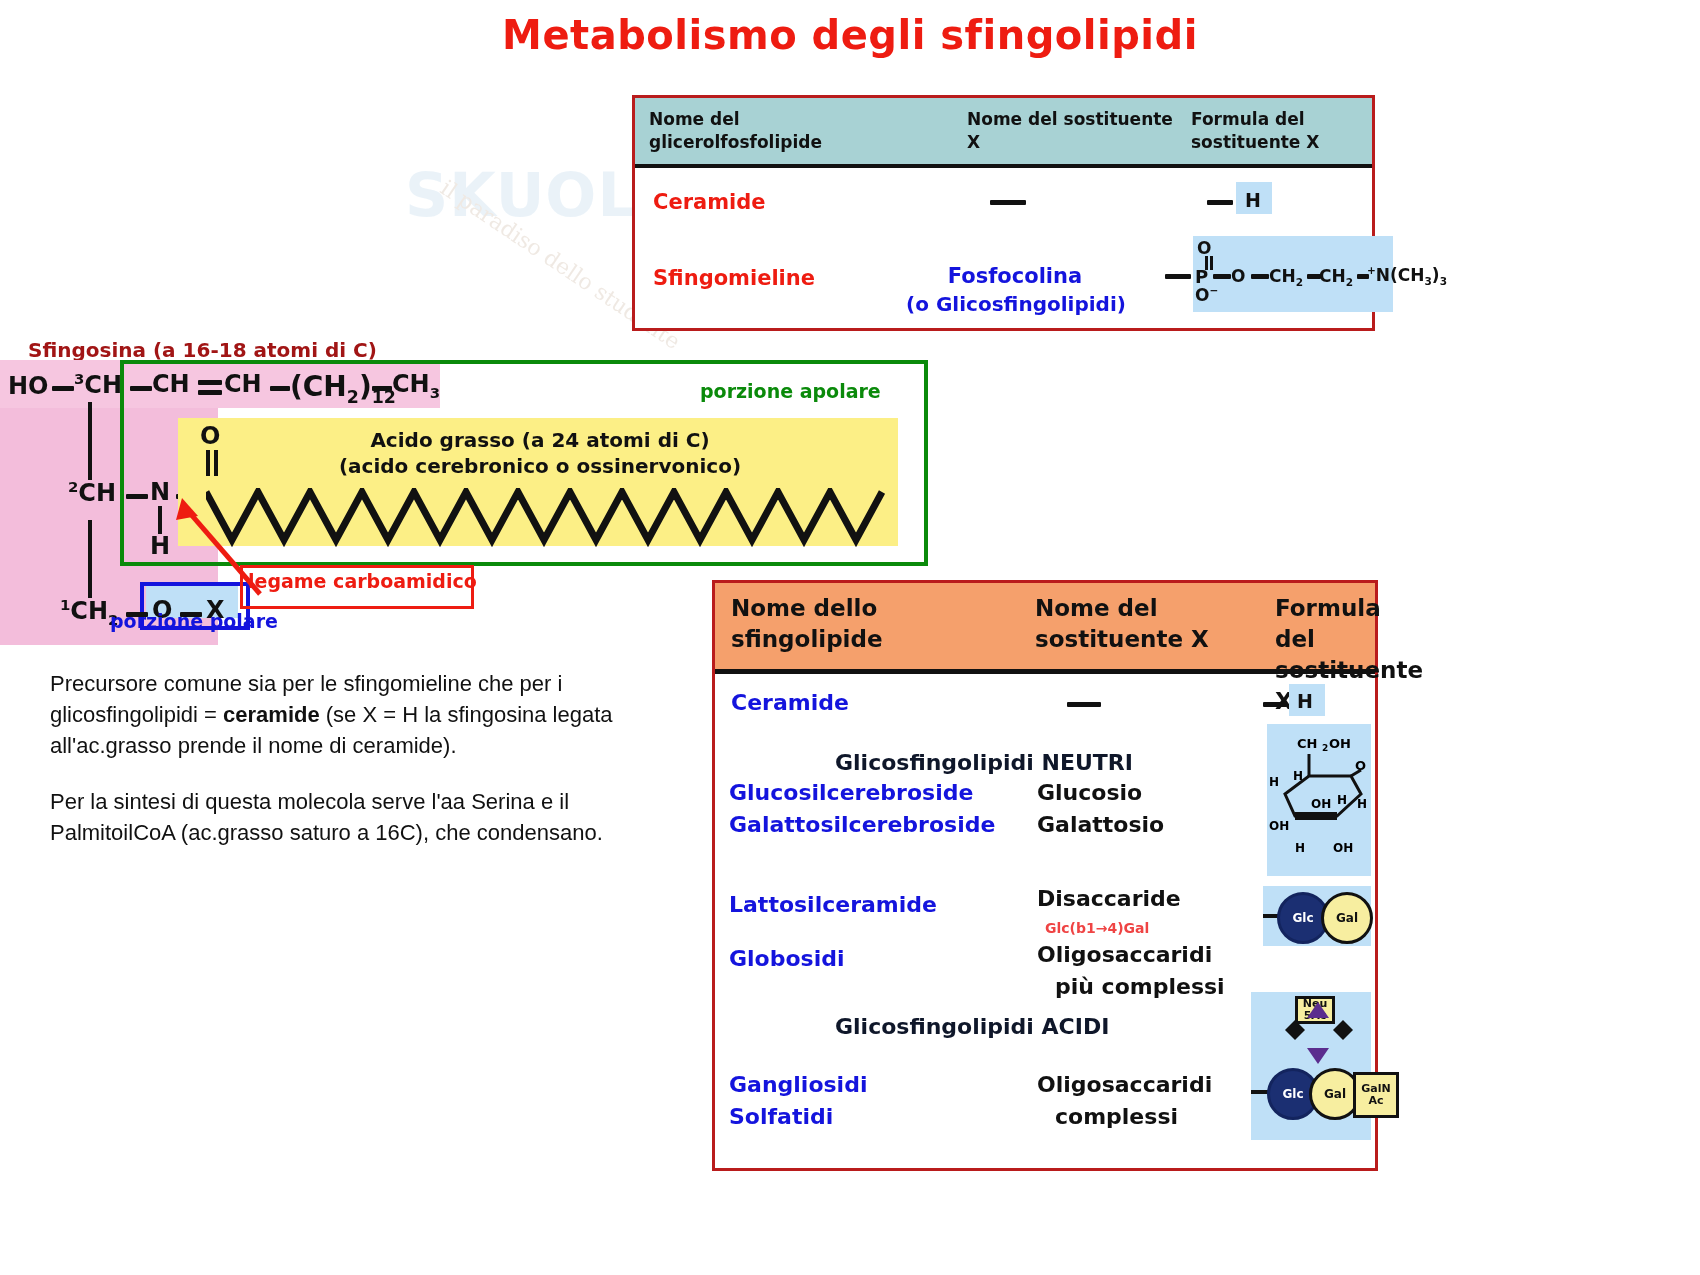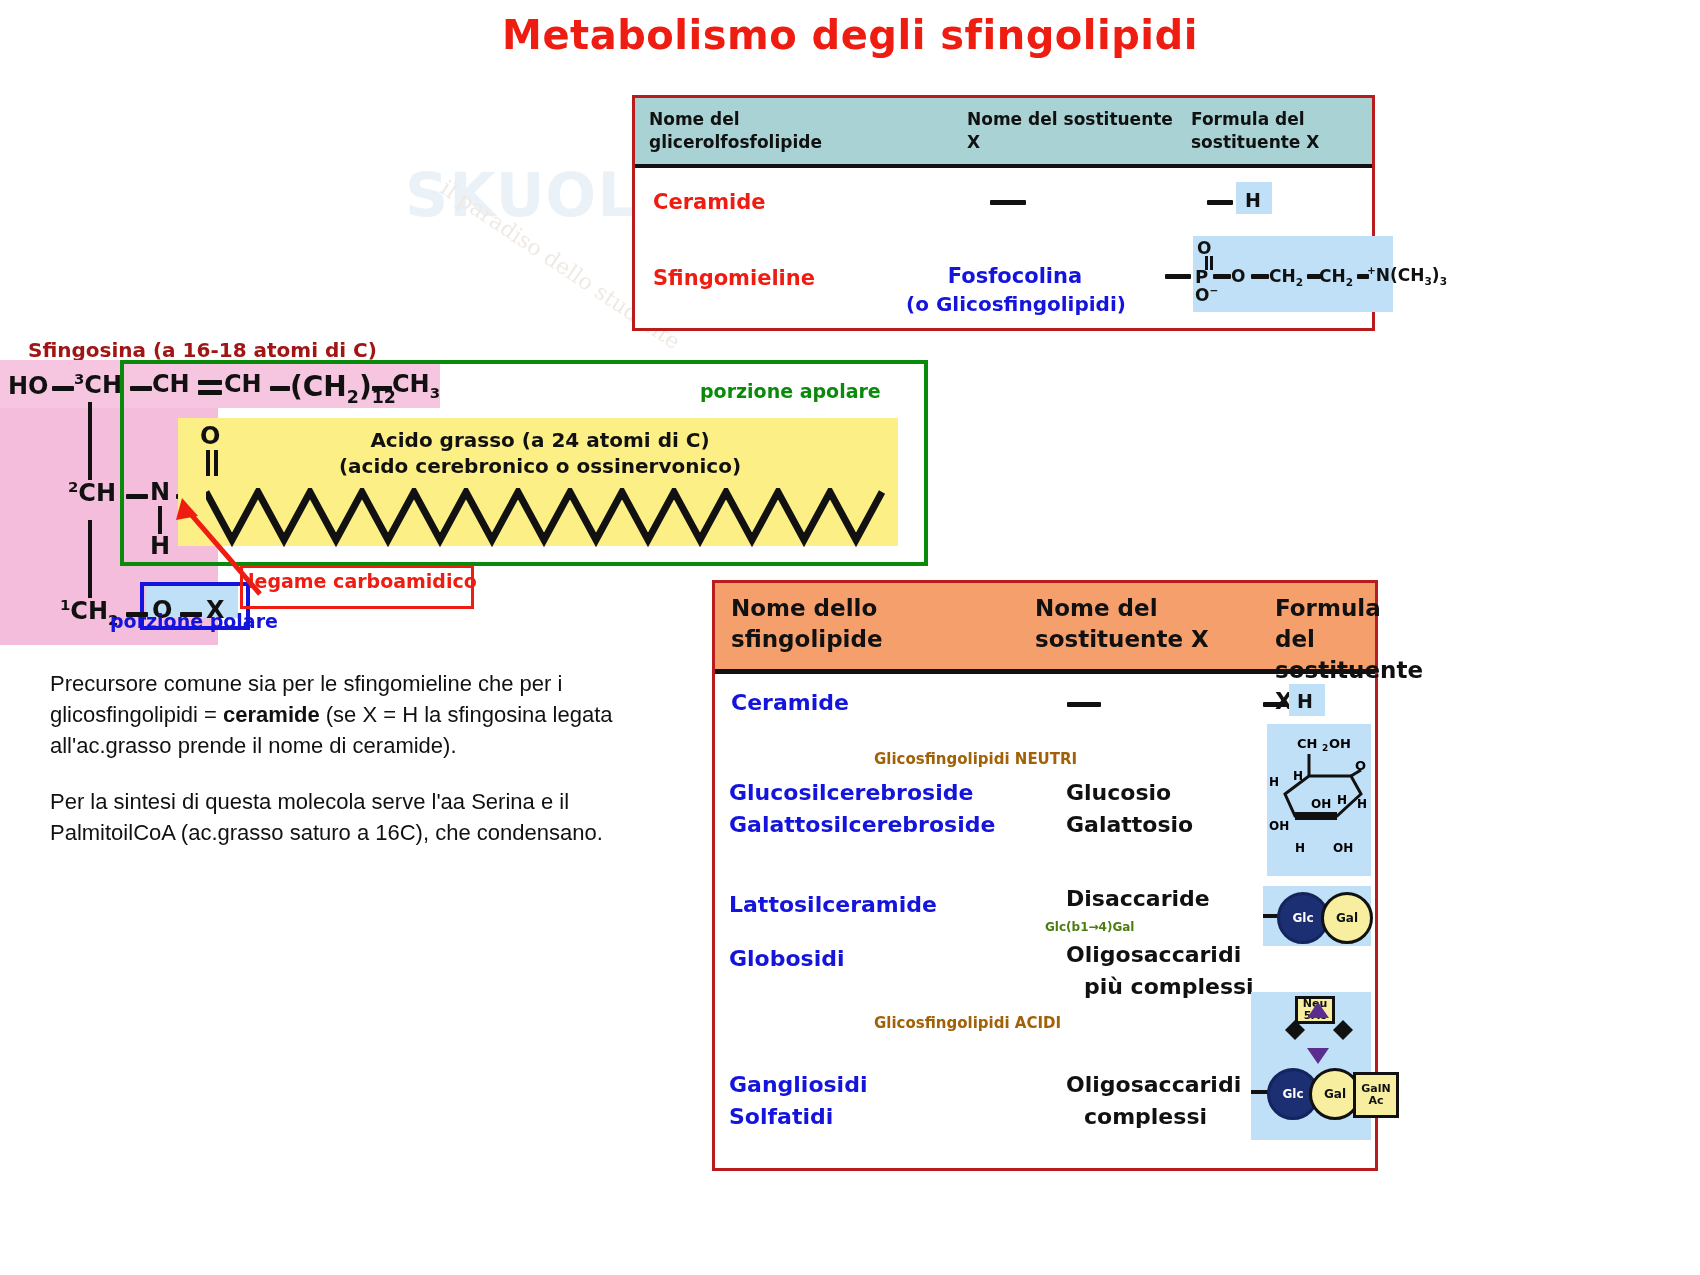--- a/index.html
+++ b/index.html
@@ -101,23 +101,23 @@
   }
   #tbl-bot .thead .h{
     position:absolute;top:10px;font-size:23px;font-weight:bold;
     color:#111;line-height:1.35;
   }
   #tbl-bot .thead .h1{left:16px;}
   #tbl-bot .thead .h2{left:320px;}
   #tbl-bot .thead .h3{left:560px;}
   #tbl-bot .body{position:relative;height:494px;}
   .b-name{position:absolute;font-size:22px;font-weight:bold;color:#1414dd;white-space:nowrap;}
-  .b-sub {position:absolute;font-size:22px;font-weight:bold;color:#111;white-space:nowrap;margin-left:29px;}
-  .b-sect{position:absolute;font-size:15px;font-weight:bold;color:#a16207;white-space:nowrap;margin-left:39px;}
-  .b-small{position:absolute;font-size:12px;font-weight:bold;color:#4d7c0f;white-space:nowrap;text-align:center;}
+  .b-sub {position:absolute;font-size:22px;font-weight:bold;color:#111;white-space:nowrap;}
+  .b-sect{position:absolute;font-size:22px;font-weight:bold;color:#0f172a;white-space:nowrap;}
+  .b-small{position:absolute;font-size:14px;font-weight:bold;color:#ef4444;white-space:nowrap;text-align:center;}
 
   
   .blob{position:absolute;border-radius:50%;border:3px solid #13245e;
         display:flex;align-items:center;justify-content:center;
         font-size:12px;font-weight:bold;}
   .blob.glc{background:#1b2f72;color:#fff;}
   .blob.gal{background:#f7eea0;color:#111;border-color:#111;}
   .sq{position:absolute;background:#f7eea0;border:3px solid #111;
       display:flex;align-items:center;justify-content:center;
       font-size:11px;font-weight:bold;color:#111;line-height:1.05;text-align:center;}

